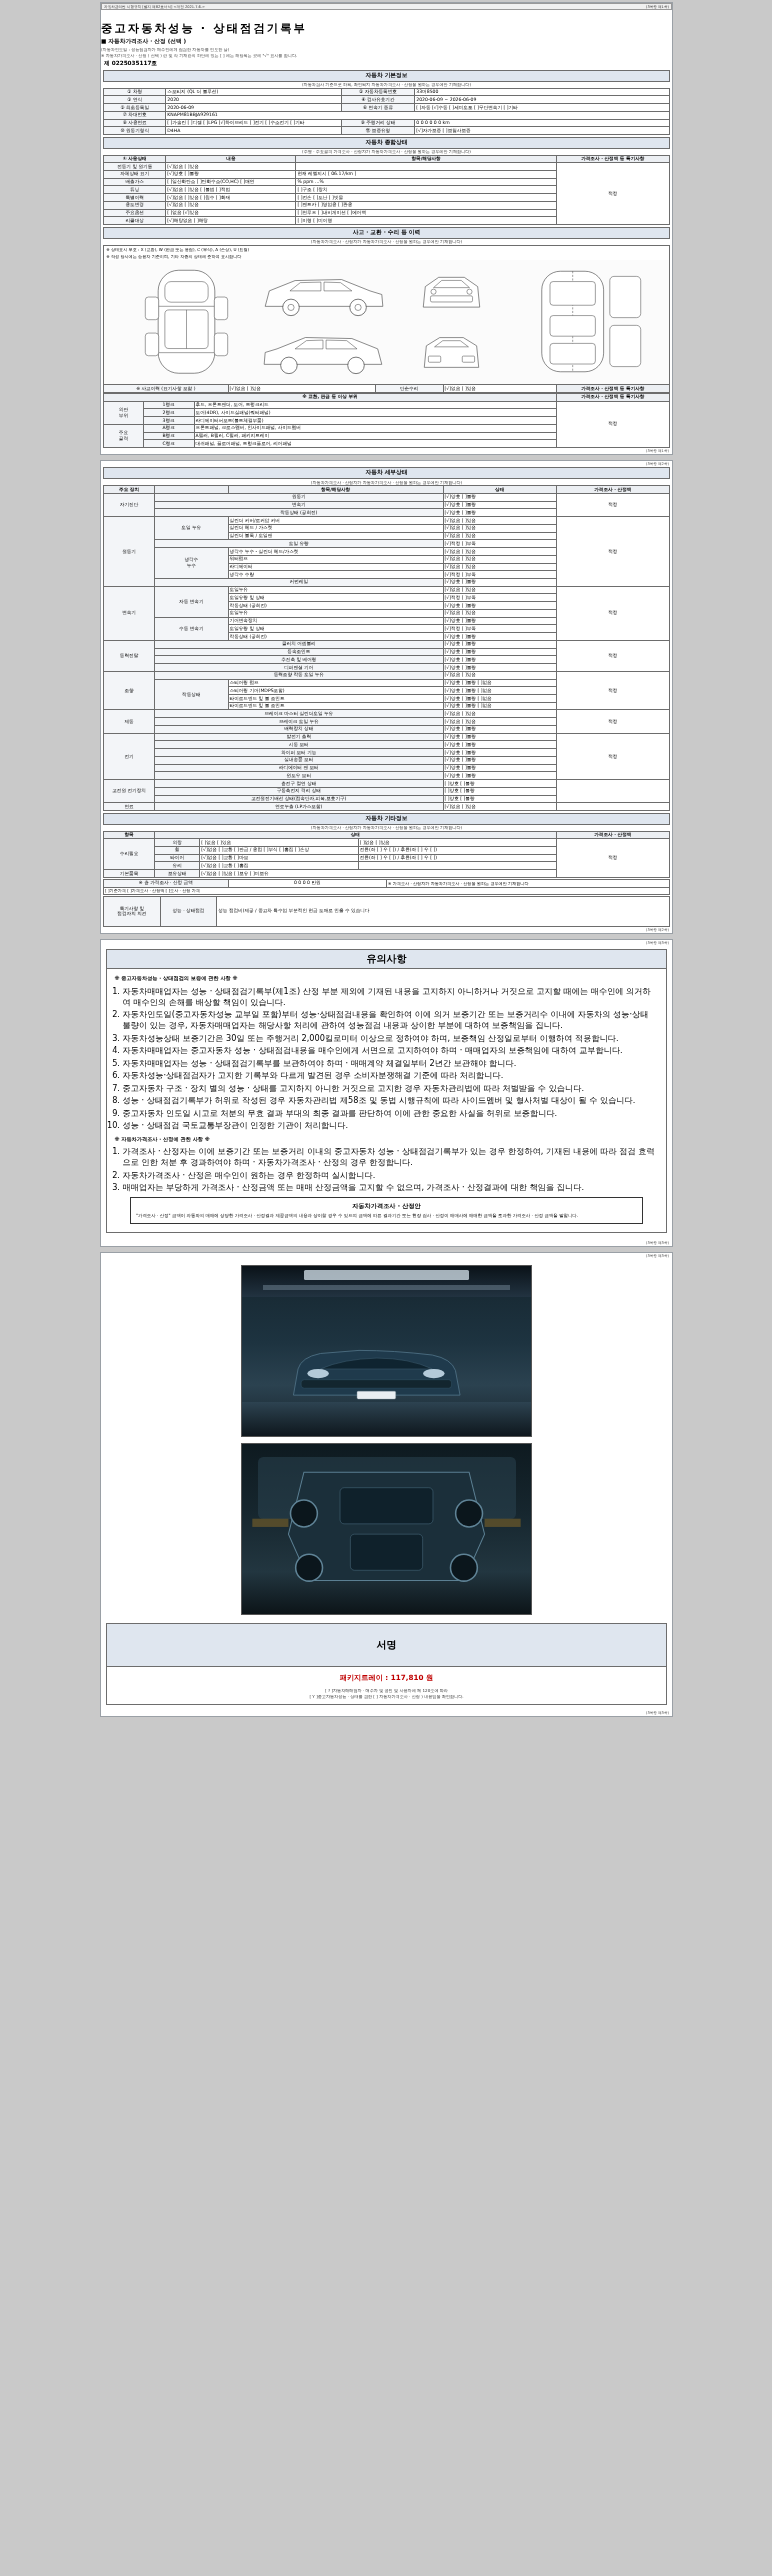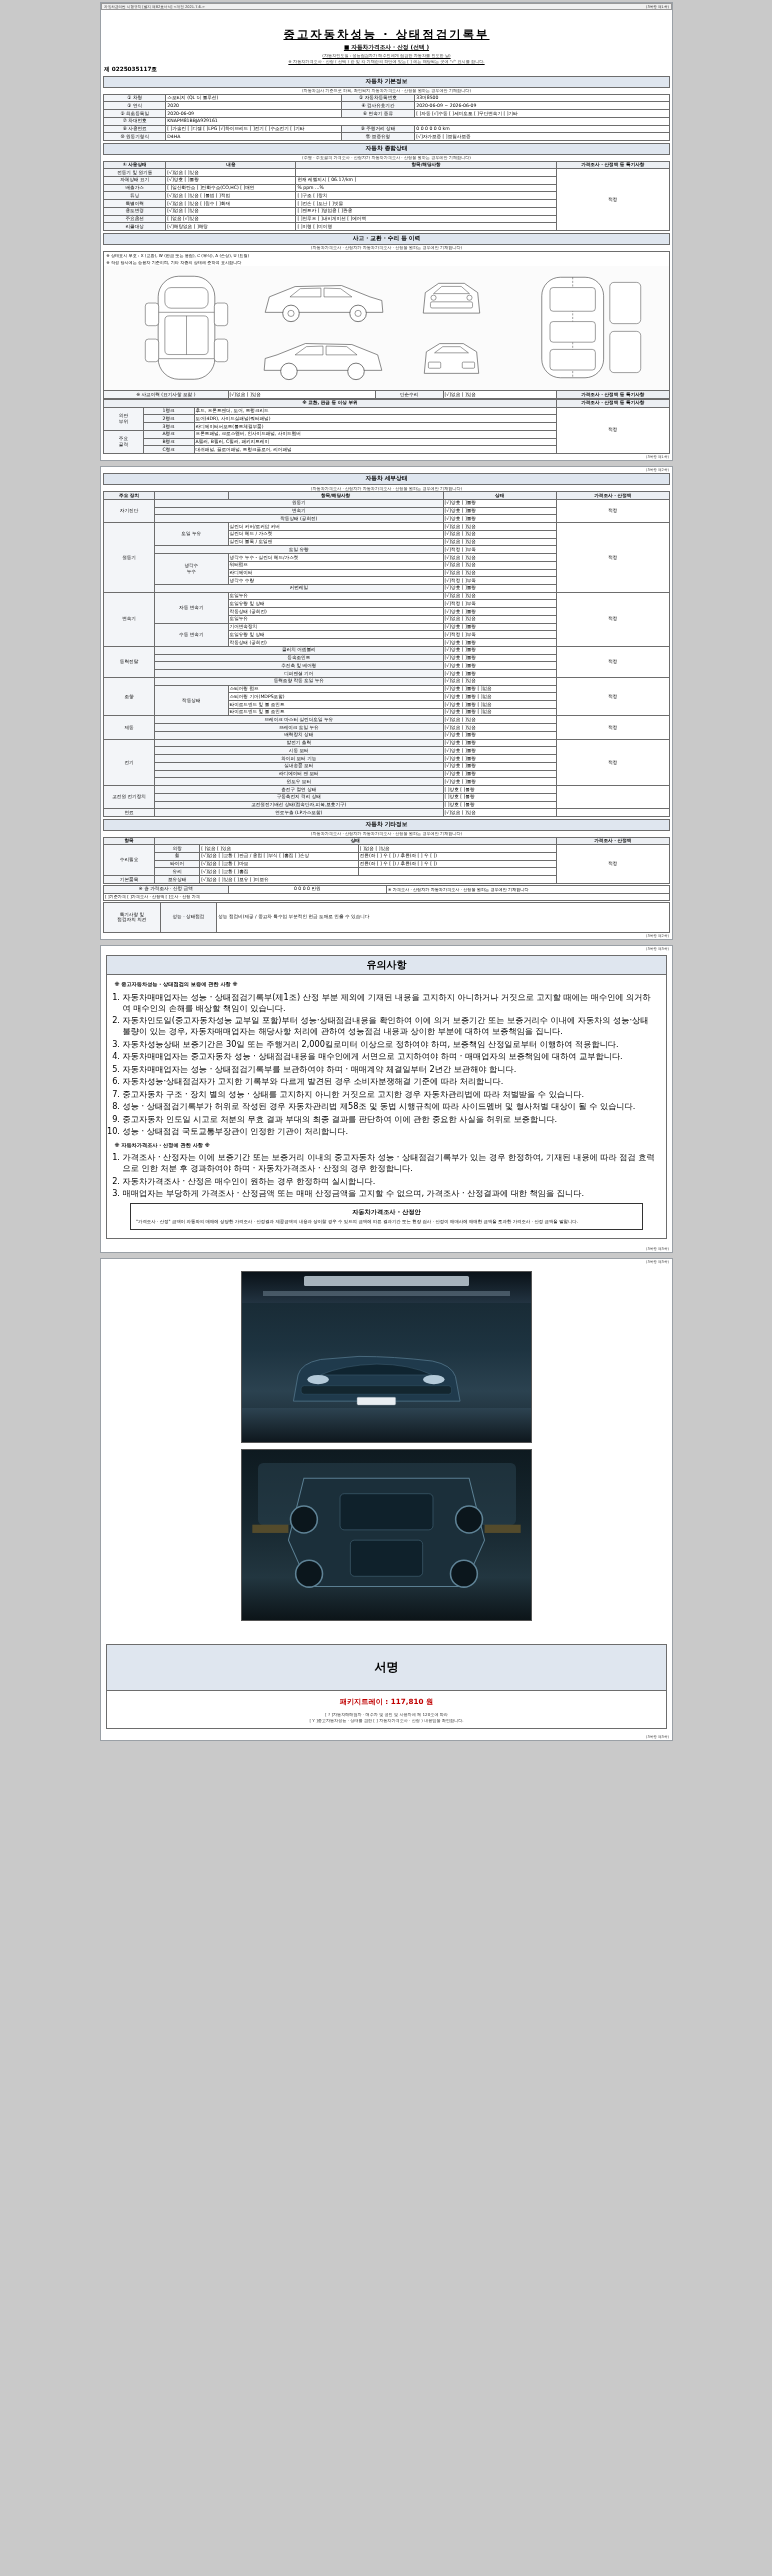--- a/index.html
+++ b/index.html
@@ -10,21 +10,21 @@
   table{border-collapse:collapse;width:100%;}
   td,th{border:0.5px solid #6d6d6d;font-size:4.6px;line-height:1.25;padding:0.5px 1px;vertical-align:middle;}
   .hdr{background:#eceff3;text-align:center;font-weight:bold;}
   .lbl{background:#f3f5f8;text-align:center;}
   .ctr{text-align:center;}
   .lft{text-align:left;}
   .small{font-size:4.1px;}
   .secbar{background:#dfe6ef;border:0.5px solid #6d6d6d;text-align:center;font-weight:bold;font-size:5.7px;padding:1px 0;}
   .secnote{text-align:center;font-size:4.1px;color:#333;padding:0.5px 0;}
   .topstrip{font-size:3.6px;color:#333;background:#f0f0f0;border:0.5px solid #999;padding:0.5px 2.1px;display:flex;justify-content:space-between;}
-  .titlewrap{text-align:center;padding:17px 0 1px;text-decoration:underline;}
+  .titlewrap{text-align:left;padding:11px 0 1px;}
   .maintitle{font-size:11.3px;font-weight:bold;letter-spacing:2.1px;}
   .subtitle{font-size:5.7px;font-weight:bold;margin-top:1.5px;}
   .subnote{font-size:4.1px;color:#444;margin-top:1px;}
   .docno{font-size:5.7px;font-weight:bold;padding:1.5px 0 1.5px 3.1px;}
   
   .diagwrap{position:relative;height:124px;background:#fbfbfb;border:0.5px solid #6d6d6d;border-top:none;}
   .carimg{position:absolute;top:6.2px;}
   .legend{font-size:4.1px;padding:1px 2.1px;}
   
   .photo{background:#0d1b24;border:0.5px solid #555;}
@@ -632,21 +632,21 @@
             <circle cx="120" cy="120" r="26" fill="#0b161c" stroke="#5f8396" stroke-width="3"></circle>
             <circle cx="440" cy="120" r="26" fill="#0b161c" stroke="#5f8396" stroke-width="3"></circle>
             <circle cx="130" cy="225" r="26" fill="#0b161c" stroke="#5f8396" stroke-width="3"></circle>
             <circle cx="430" cy="225" r="26" fill="#0b161c" stroke="#5f8396" stroke-width="3"></circle>
             <rect x="20" y="130" width="70" height="16" fill="#6d5a2a" opacity=".7"></rect>
             <rect x="470" y="130" width="70" height="16" fill="#6d5a2a" opacity=".7"></rect>
           </svg>
         </div>
       </div>
 
-      <div class="secbar" style="font-size:12px;padding:14px 0;margin-top:23px;">서명</div>
+      <div class="secbar" style="font-size:10px;padding:14px 0;margin-top:8px;">서명</div>
       <div style="border:0.5px solid #6d6d6d;border-top:none;padding:5.2px 0;text-align:center;">
         <span class="redtxt" style="font-size:7.2px;">패키지트레이 :</span>
         <span class="redtxt" style="font-size:7.2px;">117,810 원</span>
         <div class="small" style="margin-top:5.2px;color:#333;">[ ? ]자동차매매업자 · 매수자 및 공인 및 사용자에 제 120조에 따라</div>
         <div class="small" style="margin-top:1px;color:#333;">[ Y ]중고자동차성능 · 상태를 겸한 [ ] 자동차가격조사 · 산정 ) 내용입을 확인합니다.</div>
       </div>
     </div>
     <div class="pagefoot">(3쪽중 제3쪽)</div>
   </div>
 

